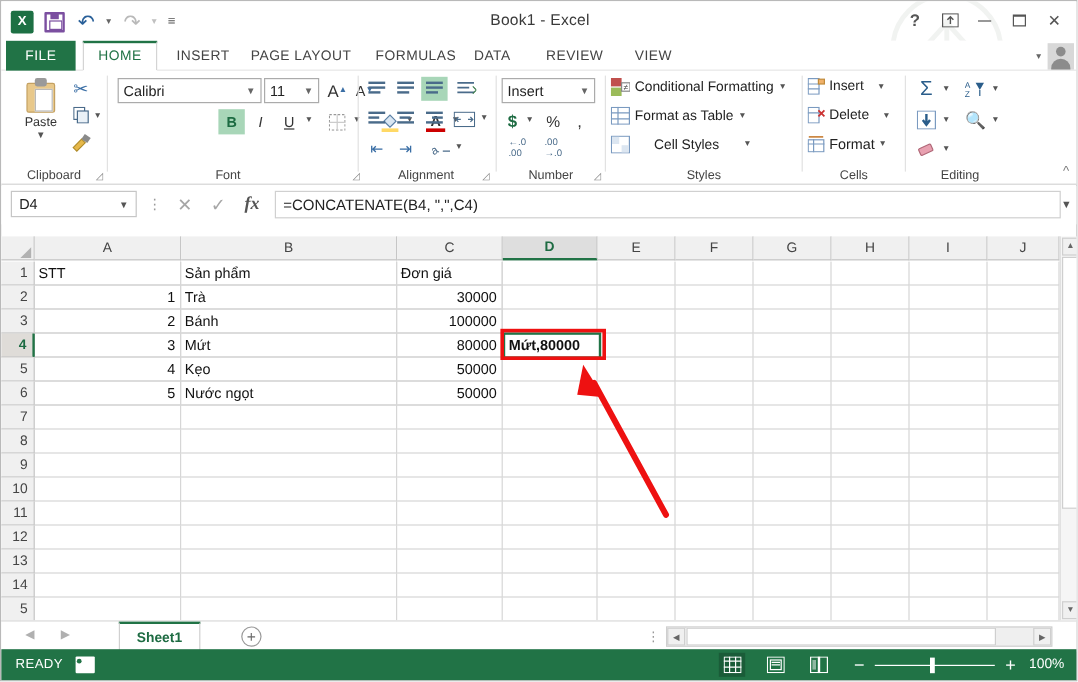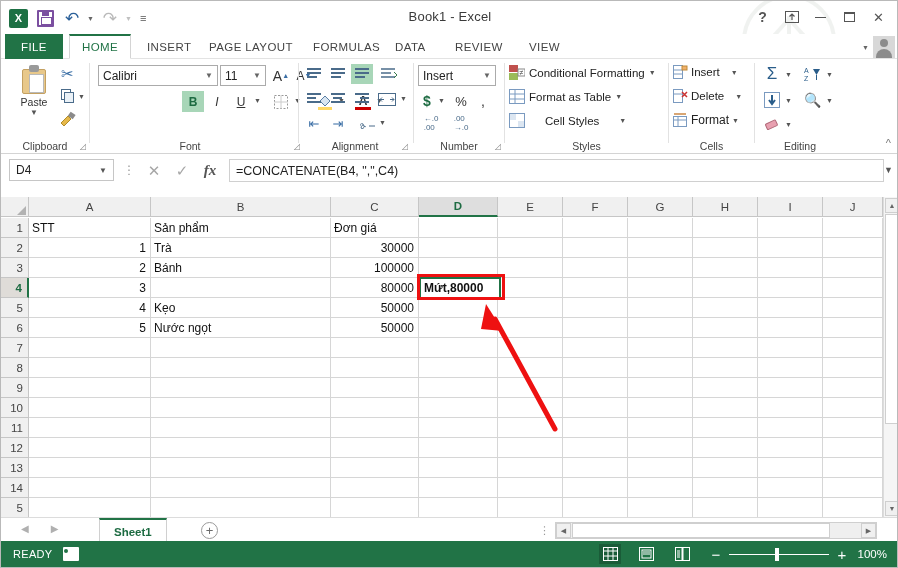--- a/index.html
+++ b/index.html
@@ -769,20 +769,21 @@
 
     <div class="cell num" style="left:28px;top:41px;width:122px;">1</div>
     <div class="cell" style="left:150px;top:41px;width:180px;">Trà</div>
     <div class="cell num" style="left:330px;top:41px;width:88px;">30000</div>
 
     <div class="cell num" style="left:28px;top:61px;width:122px;">2</div>
     <div class="cell" style="left:150px;top:61px;width:180px;">Bánh</div>
     <div class="cell num" style="left:330px;top:61px;width:88px;">100000</div>
 
     <div class="cell num" style="left:28px;top:81px;width:122px;">3</div>
+    <div class="cell" style="left:150px;top:81px;width:180px;">Mứt</div>
     <div class="cell num" style="left:330px;top:81px;width:88px;text-align:center;">80000</div>
     <div class="cell selected" style="left:418px;top:80px;width:82px;height:22px;font-weight:bold;">Mứt,80000</div>
 
     <div class="cell num" style="left:28px;top:101px;width:122px;">4</div>
     <div class="cell" style="left:150px;top:101px;width:180px;">Kẹo</div>
     <div class="cell num" style="left:330px;top:101px;width:88px;">50000</div>
 
     <div class="cell num" style="left:28px;top:121px;width:122px;">5</div>
     <div class="cell" style="left:150px;top:121px;width:180px;">Nước ngọt</div>
     <div class="cell num" style="left:330px;top:121px;width:88px;">50000</div>

